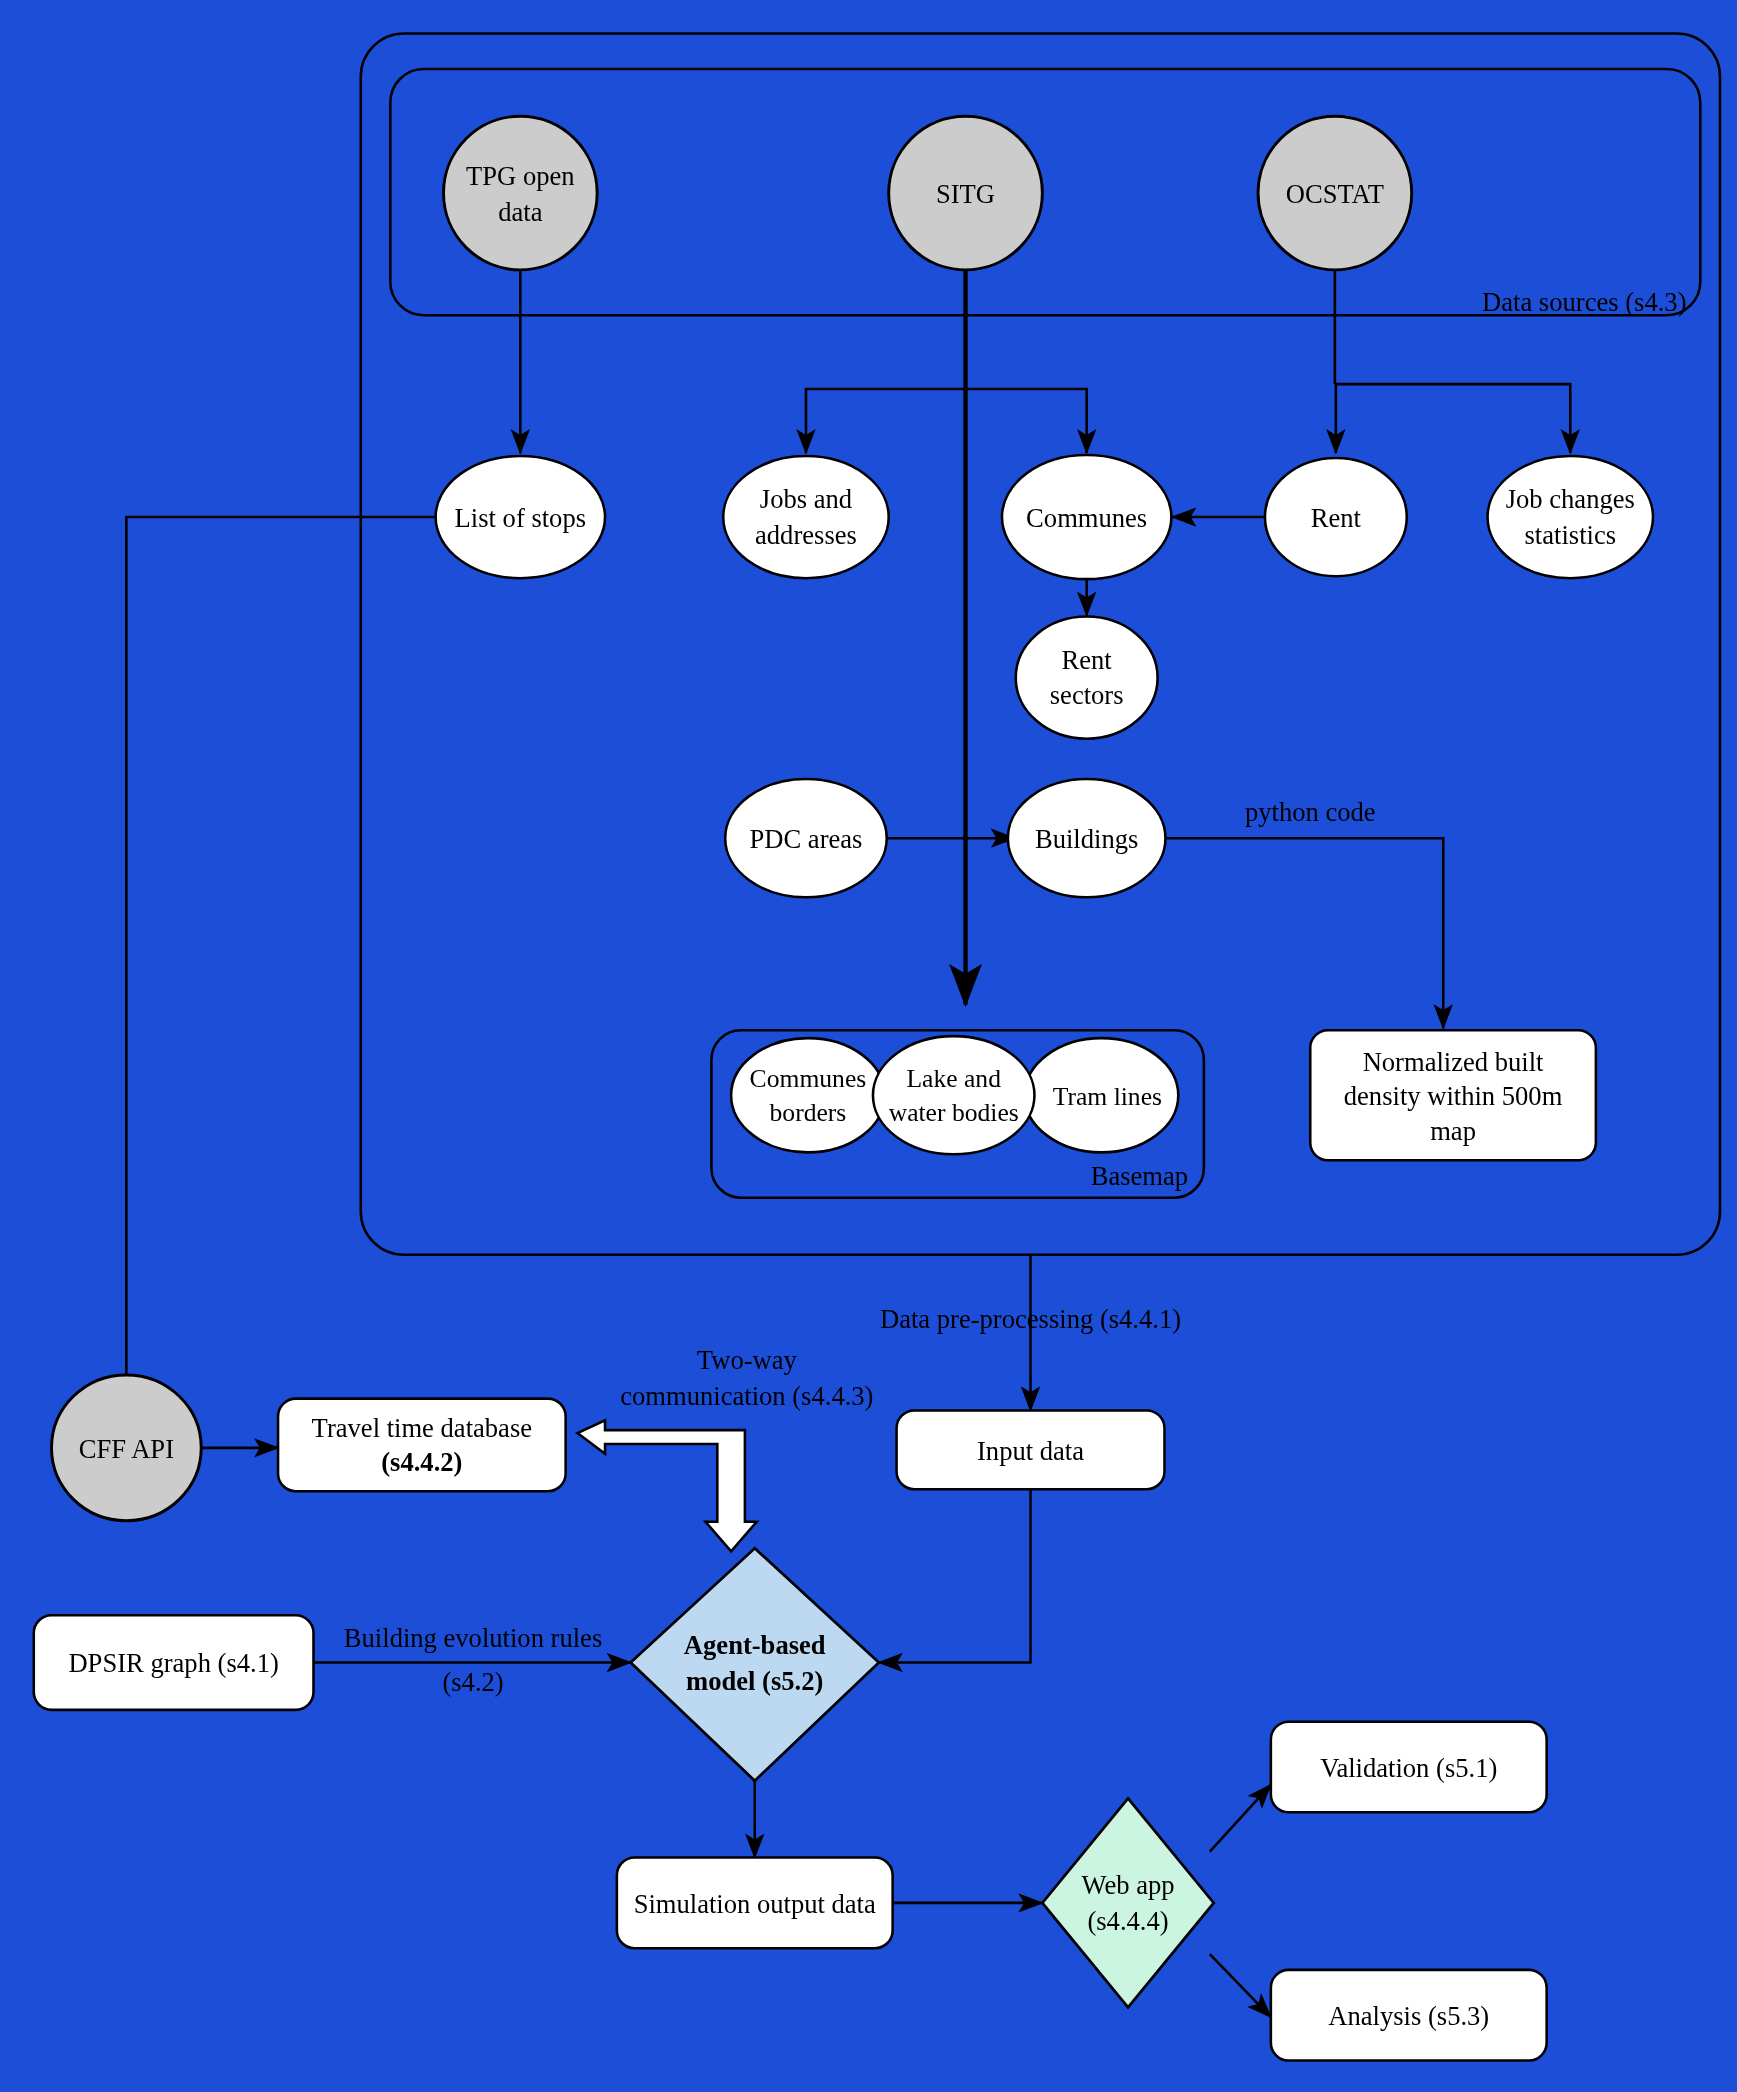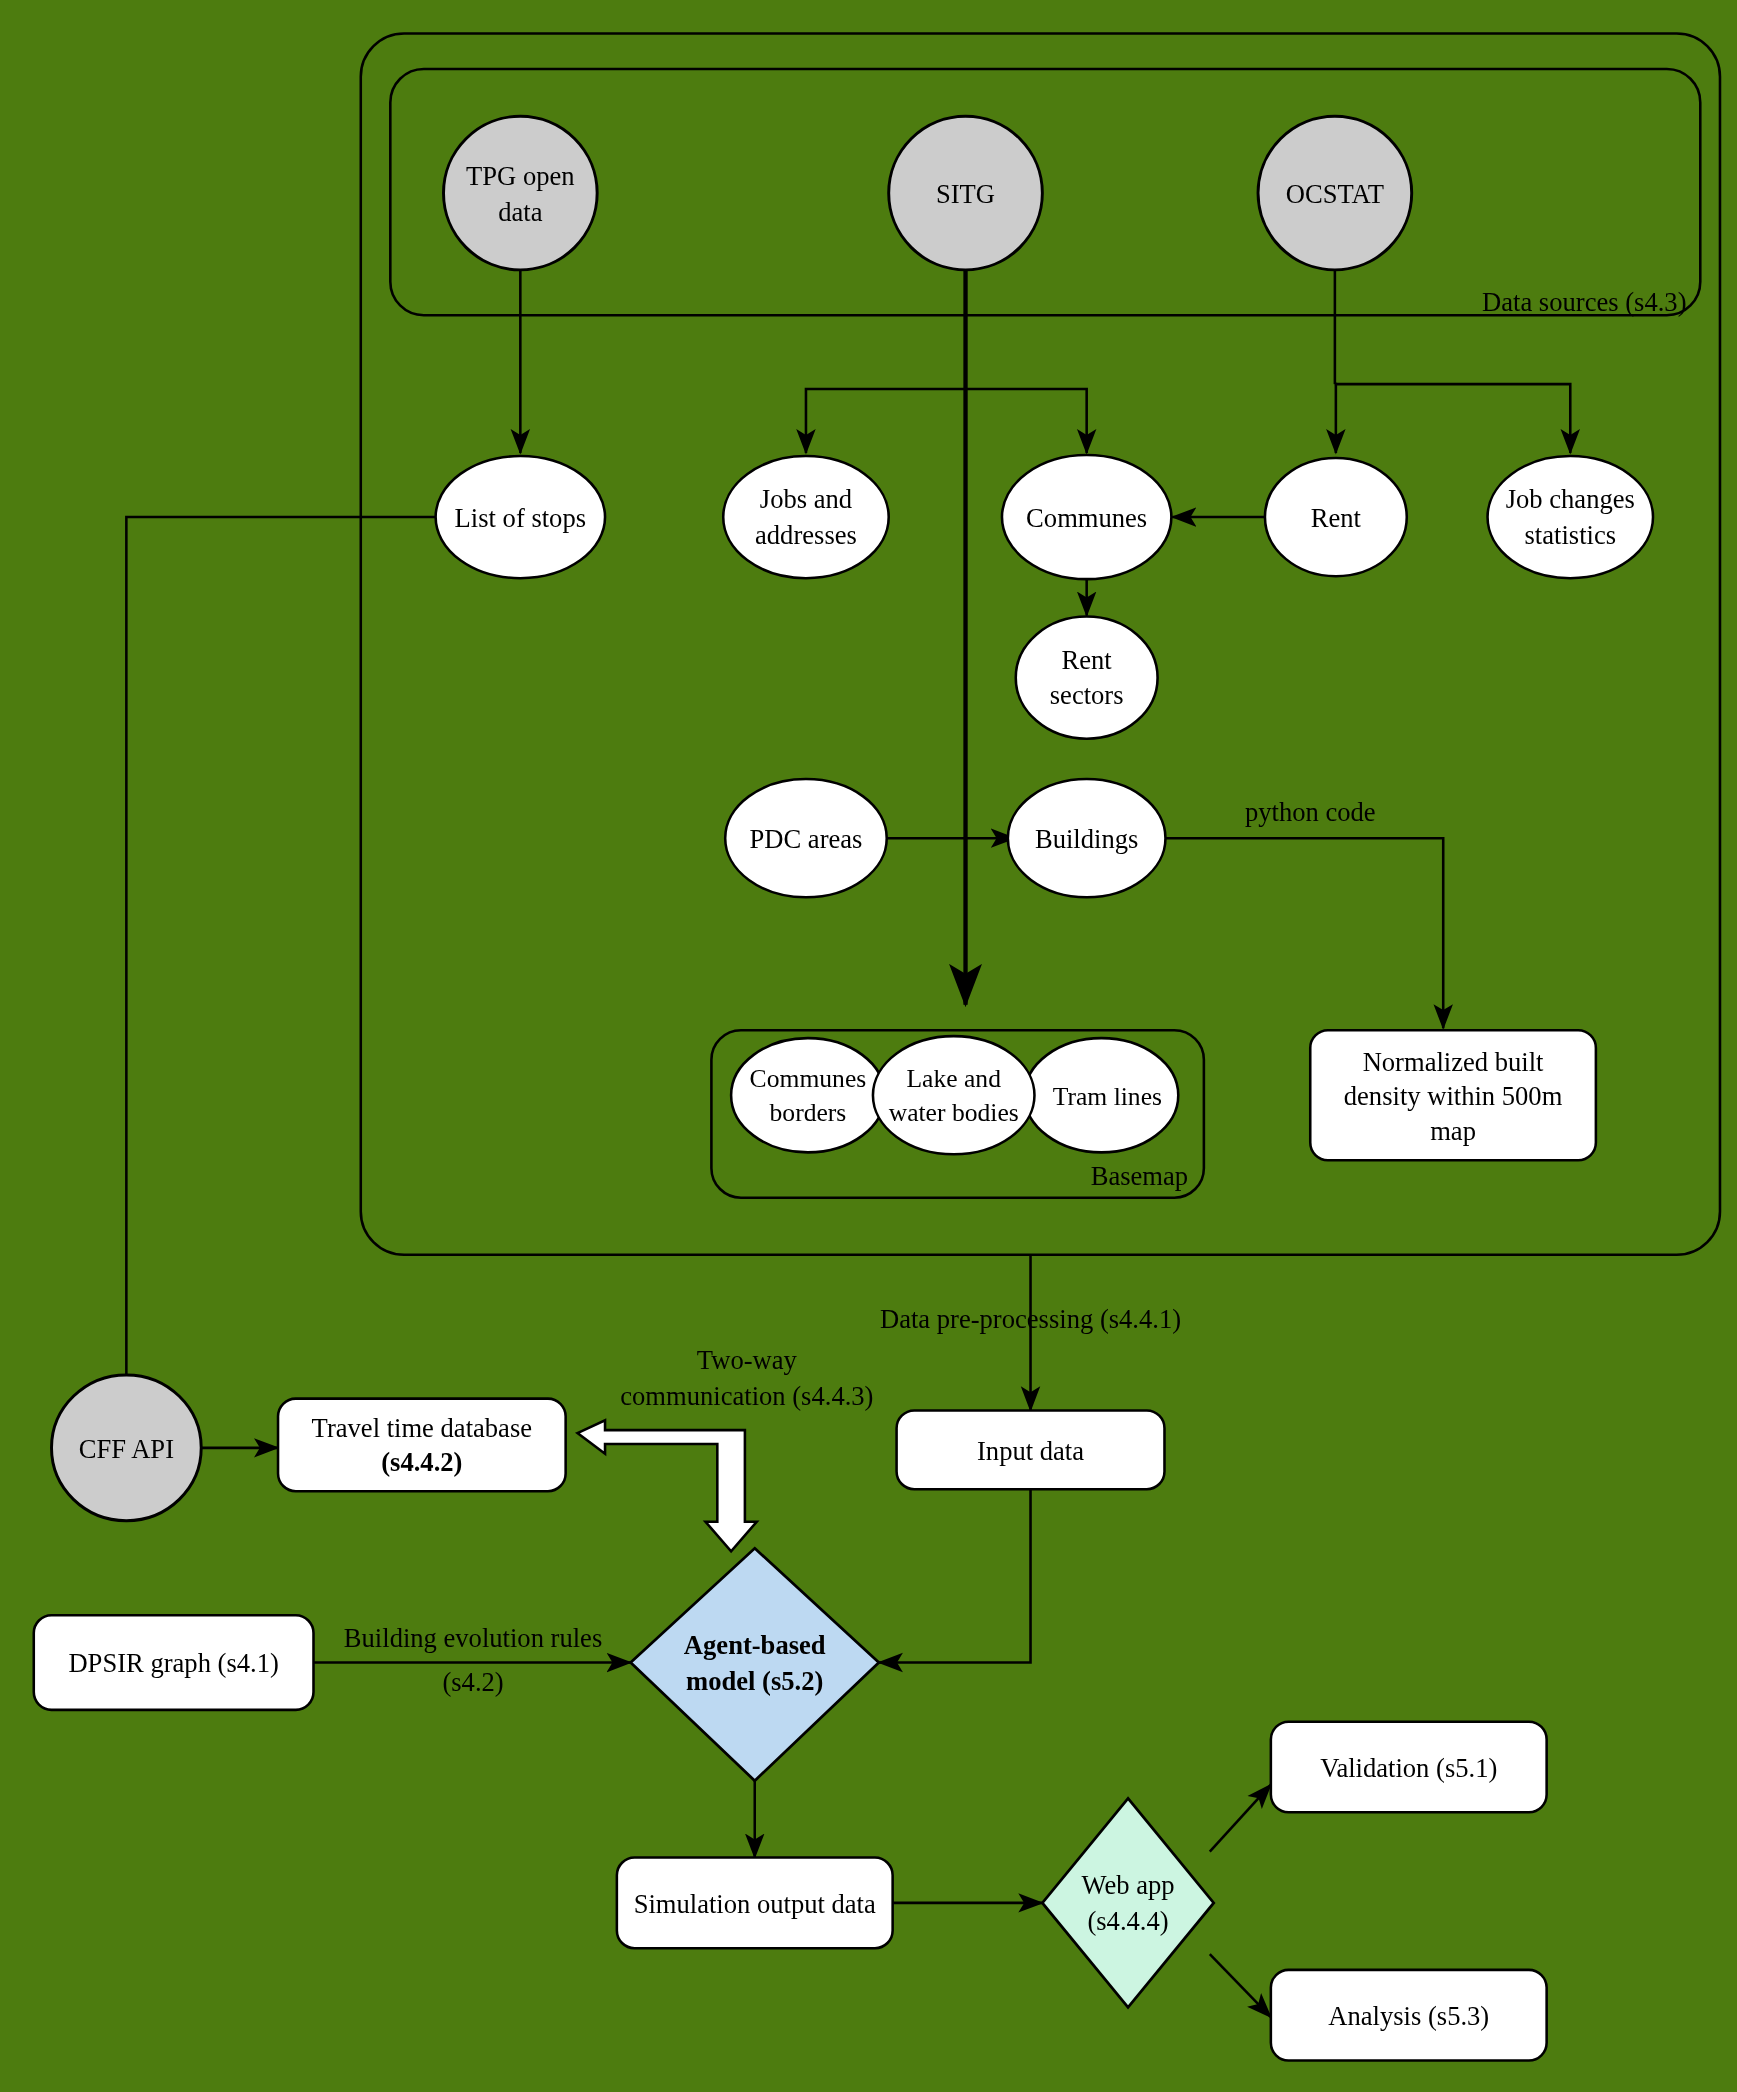--- a/index.html
+++ b/index.html
@@ -1,17 +1,17 @@
 <!DOCTYPE html>
 <html><head>
 <meta charset="utf-8">
 <style>
   html,body{margin:0;padding:0;background:#ffffff;}
   body{width:1738px;height:2092px;font-family:"Liberation Serif","DejaVu Serif",serif;}
-  #stage{position:relative;width:1738px;height:2092px;overflow:hidden;background:#4d7c0f;}
+  #stage{position:relative;width:1738px;height:2092px;overflow:hidden;background:#1d4ed8;}
   svg{position:absolute;left:0;top:0;width:1738px;height:2092px;}
   text{font-family:"Liberation Serif","DejaVu Serif",serif;fill:#000;}
   .lbl{font-size:27px;}
   .lbl-sm{font-size:26px;}
   .bold{font-weight:bold;}
   .shape{fill:#ffffff;stroke:#000000;stroke-width:2.6;}
   .gray{fill:#cccccc;stroke:#000000;stroke-width:3;}
   .grp{fill:none;stroke:#000000;stroke-width:2.6;}
   .edge{fill:none;stroke:#000000;stroke-width:2.6;}
   .edgethick{fill:none;stroke:#000000;stroke-width:4.4;}

